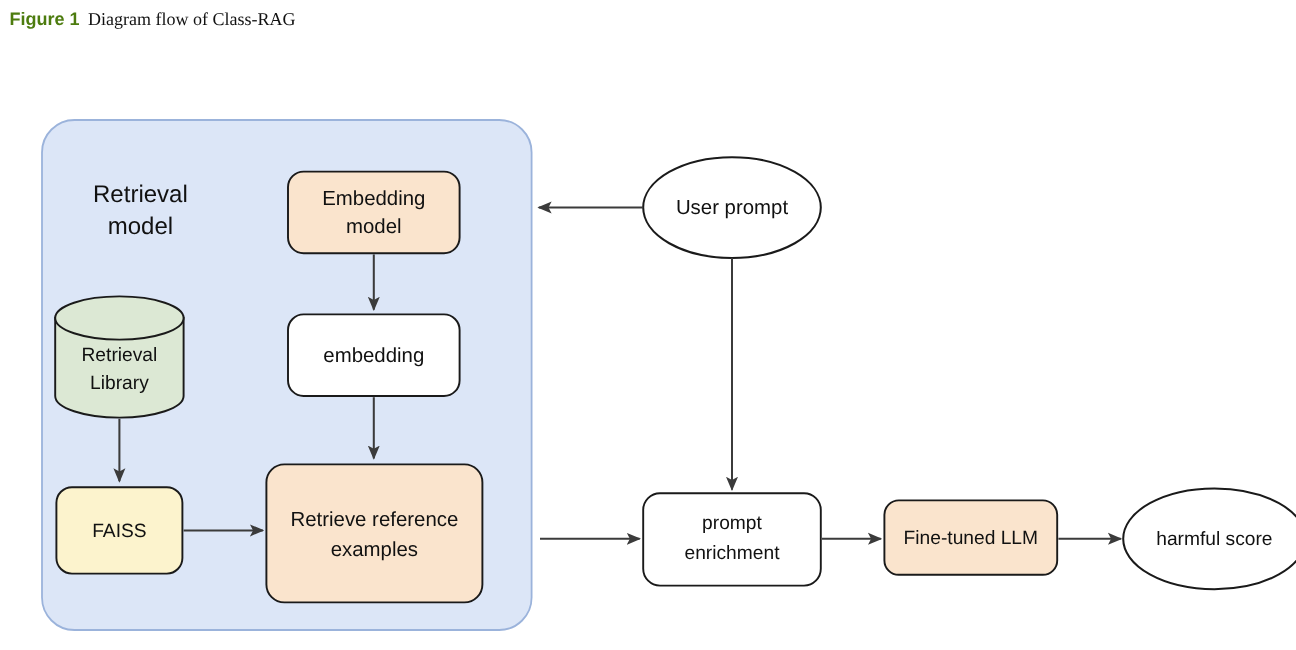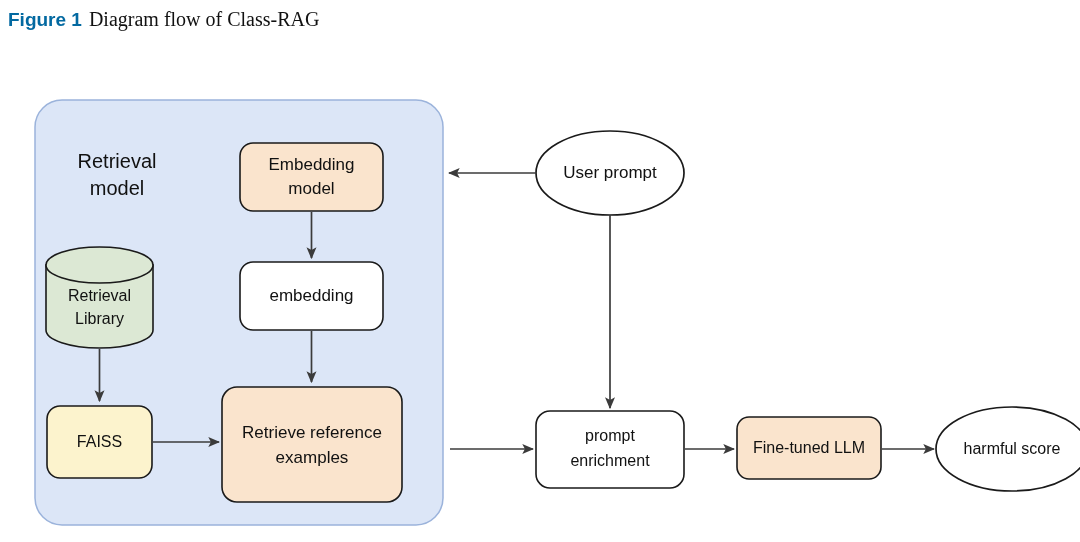--- a/index.html
+++ b/index.html
@@ -17,26 +17,26 @@
   }
   #caption {
     position: absolute;
     left: 8px;
     top: 8px;
     white-space: nowrap;
   }
   #caption .fig-label {
     font-family: "Liberation Sans", sans-serif;
     font-weight: bold;
-    font-size: 19px;
-    color: #0369a1;
+    font-size: 15px;
+    color: #4d7c0f;
   }
   #caption .fig-title {
     font-family: "Liberation Serif", serif;
-    font-size: 20px;
+    font-size: 15px;
     color: #111111;
     margin-left: 7px;
   }
   #diagram {
     position: absolute;
     left: 0;
     top: 0;
     width: 1080px;
     height: 542px;
   }

